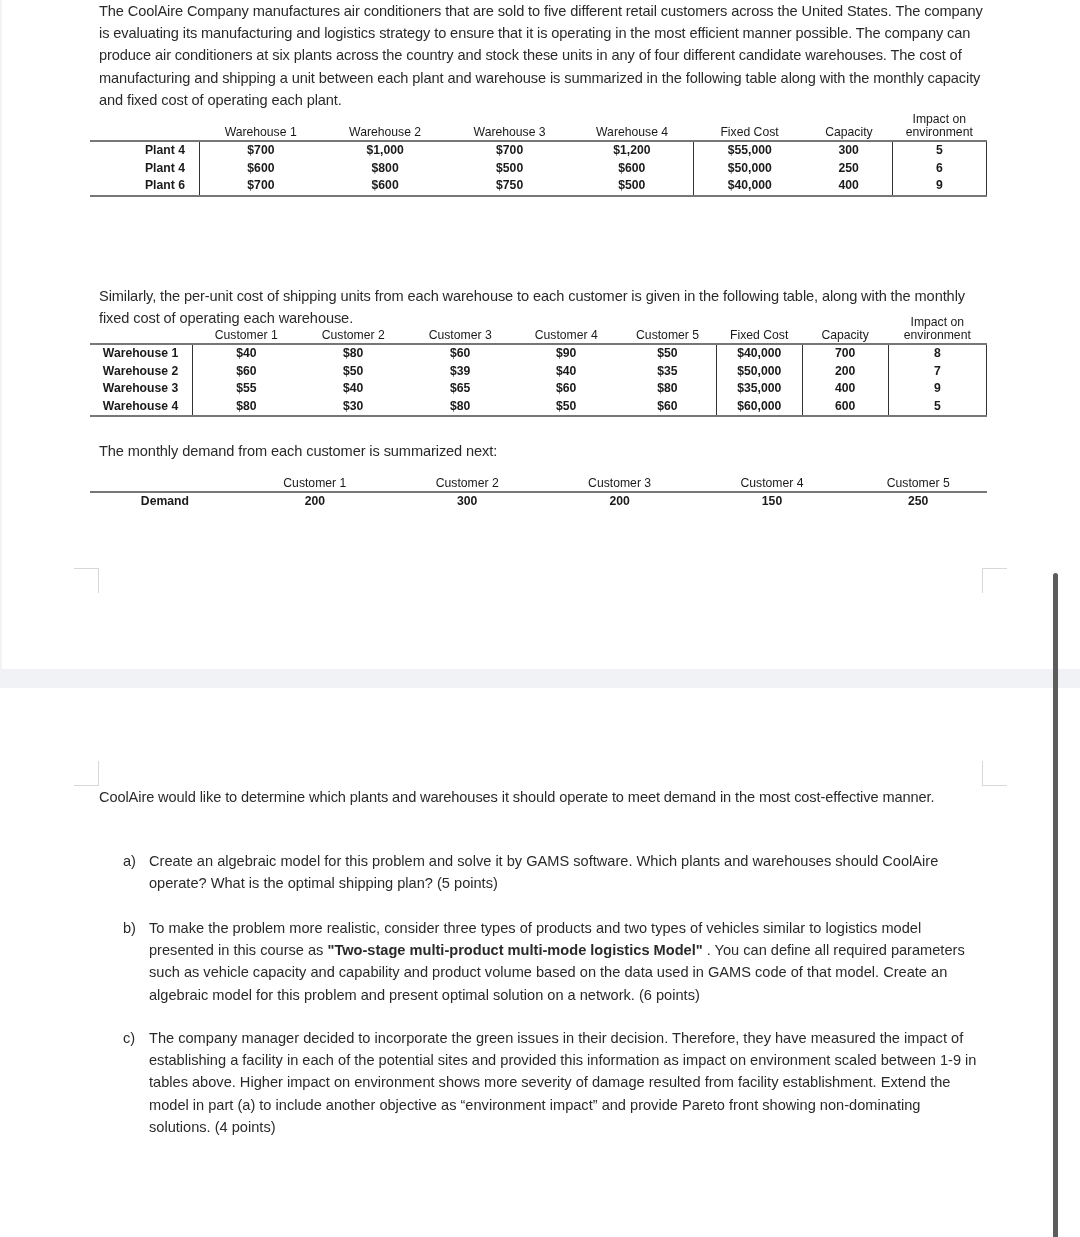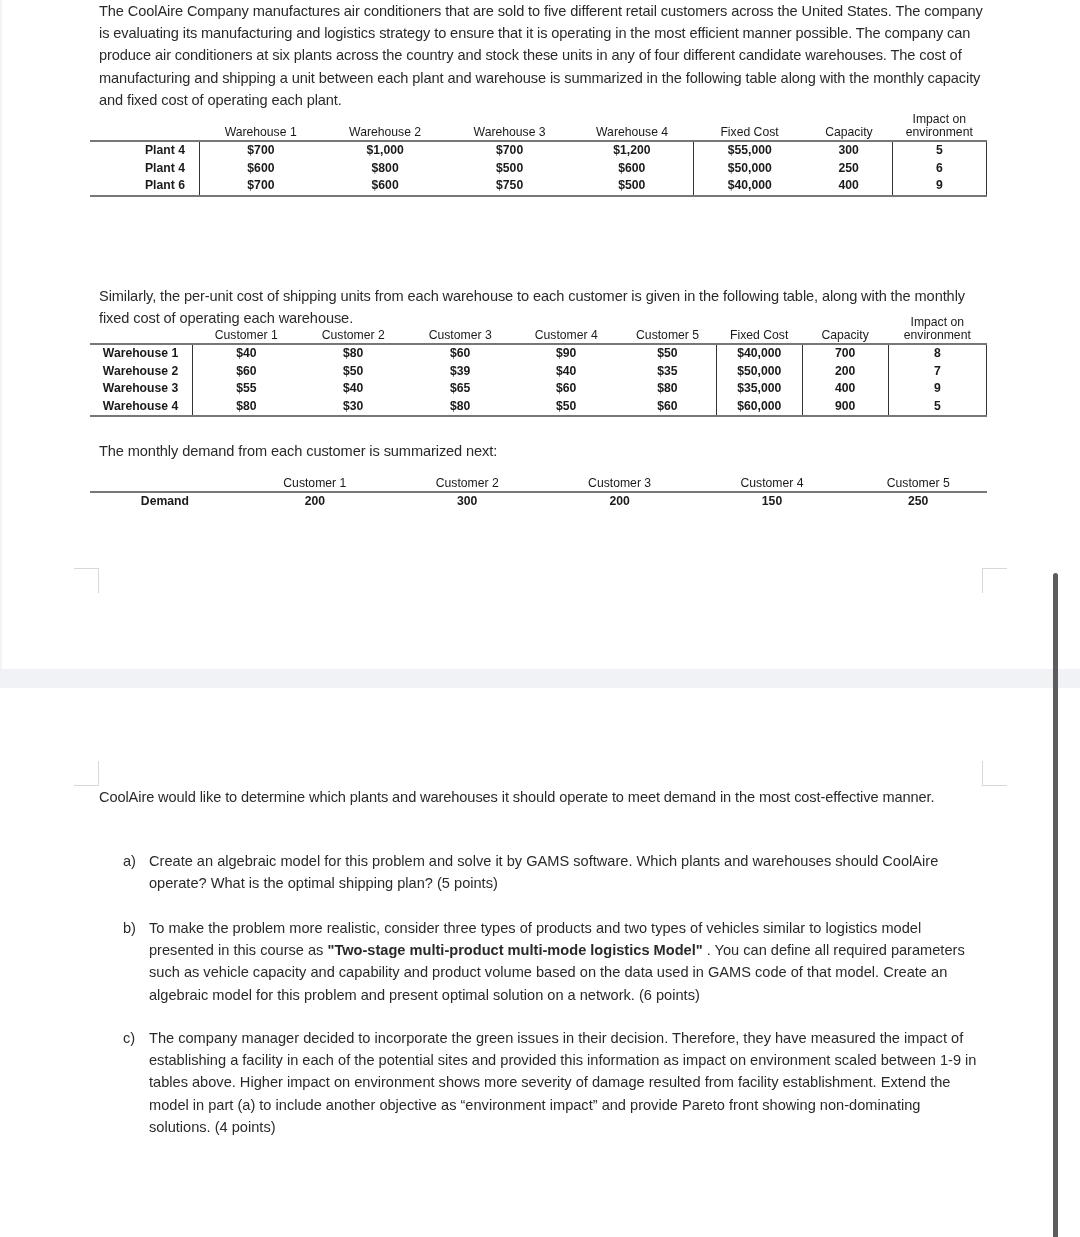--- a/index.html
+++ b/index.html
@@ -169,21 +169,21 @@
         <td class="vb" style="border-right: 1.5px solid rgb(51, 51, 51);">9</td>
       </tr>
       <tr>
         <td class="rowh">Warehouse 4</td>
         <td class="vb">$80</td>
         <td>$30</td>
         <td>$80</td>
         <td>$50</td>
         <td>$60</td>
         <td class="vb">$60,000</td>
-        <td class="vb">900</td>
+        <td class="vb">600</td>
         <td class="vb" style="border-right: 1.5px solid rgb(51, 51, 51);">5</td>
       </tr>
     </tbody>
 </table>
 
 <div class="para" style="top:440px;">The monthly demand from each customer is summarized next:</div>
 
 <table class="t" id="demand-table" style="left:90px; top:477px; width:897px;">
   <thead>
     <tr>

